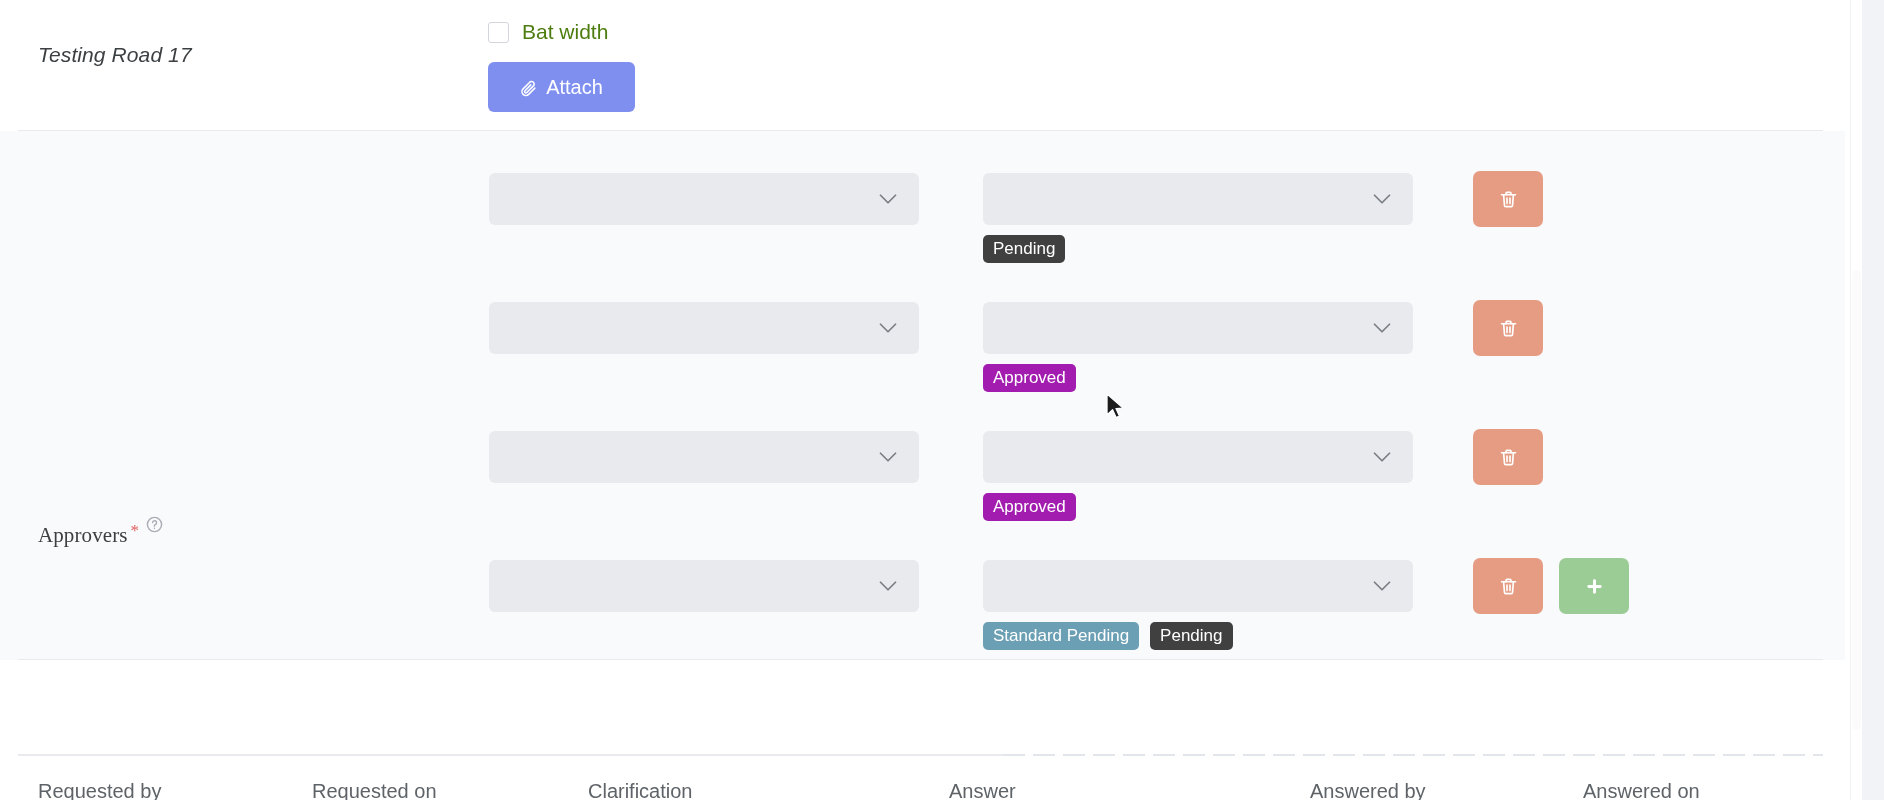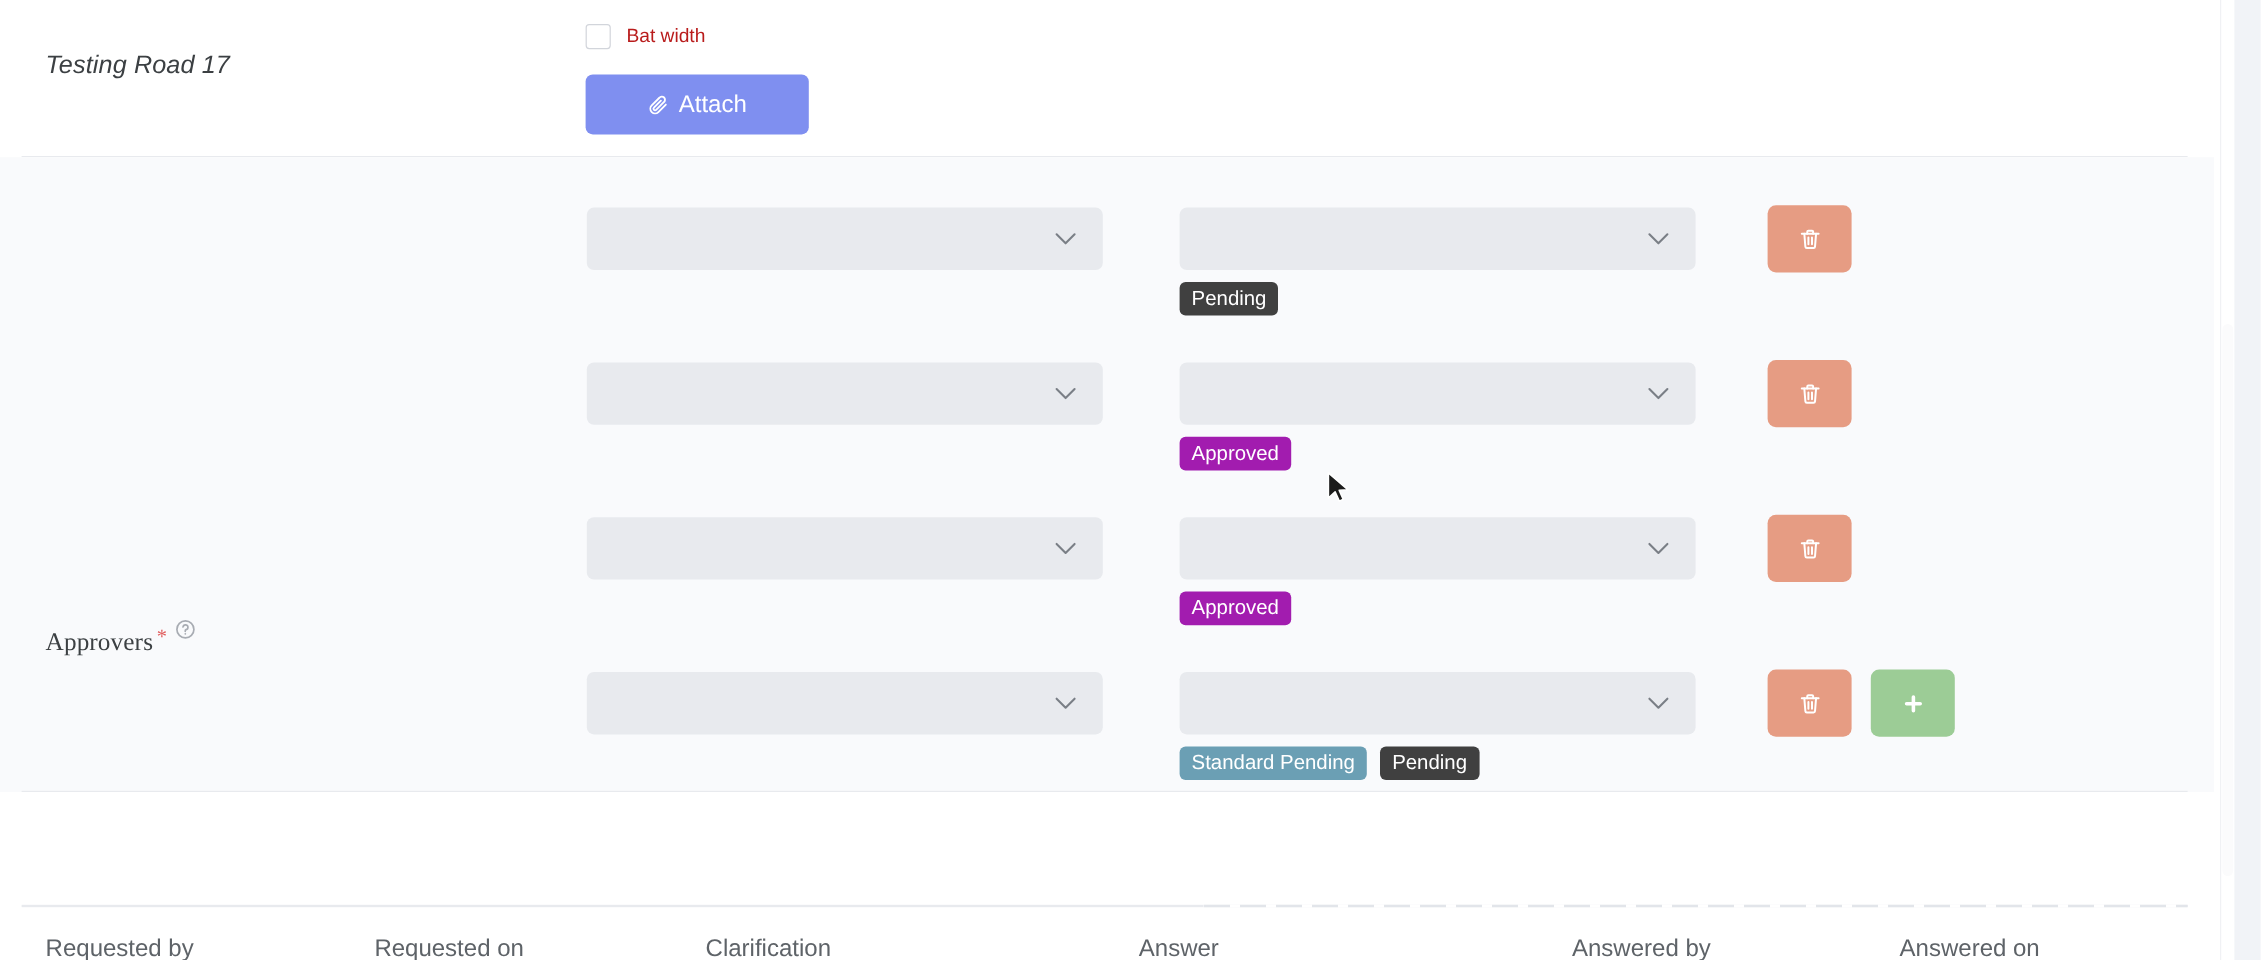--- a/index.html
+++ b/index.html
@@ -100,30 +100,30 @@
     gap: 13px;
   }
   .checkbox-box {
     width: 21px;
     height: 21px;
     border: 1.6px solid #d2d5db;
     border-radius: 3px;
     background: #ffffff;
   }
   .checkbox-label {
-    font-size: 16px;
-    color: #b91c1c;
+    font-size: 21px;
+    color: #4d7c0f;
     white-space: nowrap;
   }
 
   .attach-btn {
     position: absolute;
     left: 488px;
     top: 62px;
-    width: 186px;
+    width: 147px;
     height: 50px;
     border: none;
     border-radius: 6px;
     background: #7f8ff0;
     color: #ffffff;
     font-family: inherit;
     font-size: 20px;
     display: flex;
     align-items: center;
     justify-content: center;

